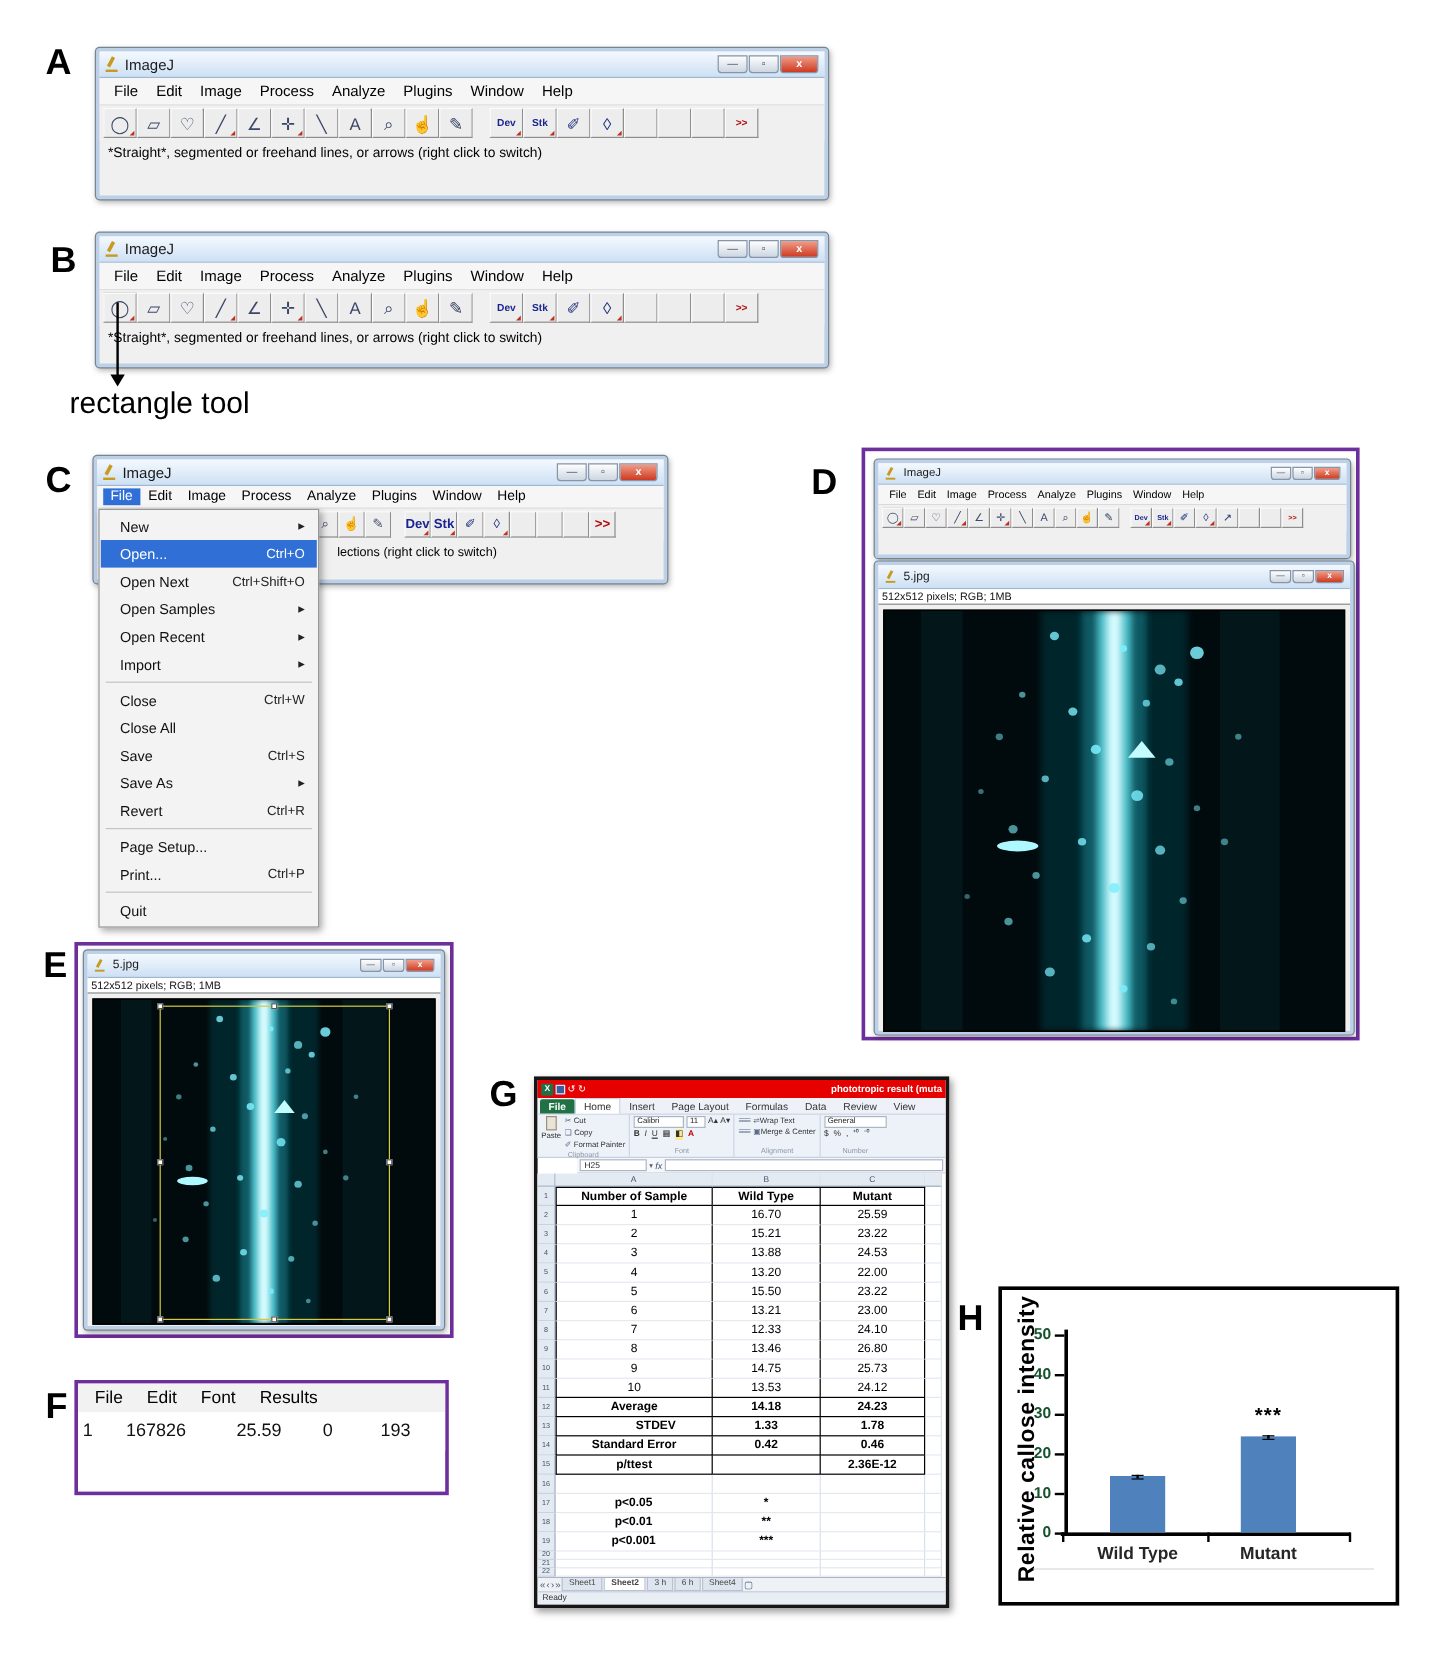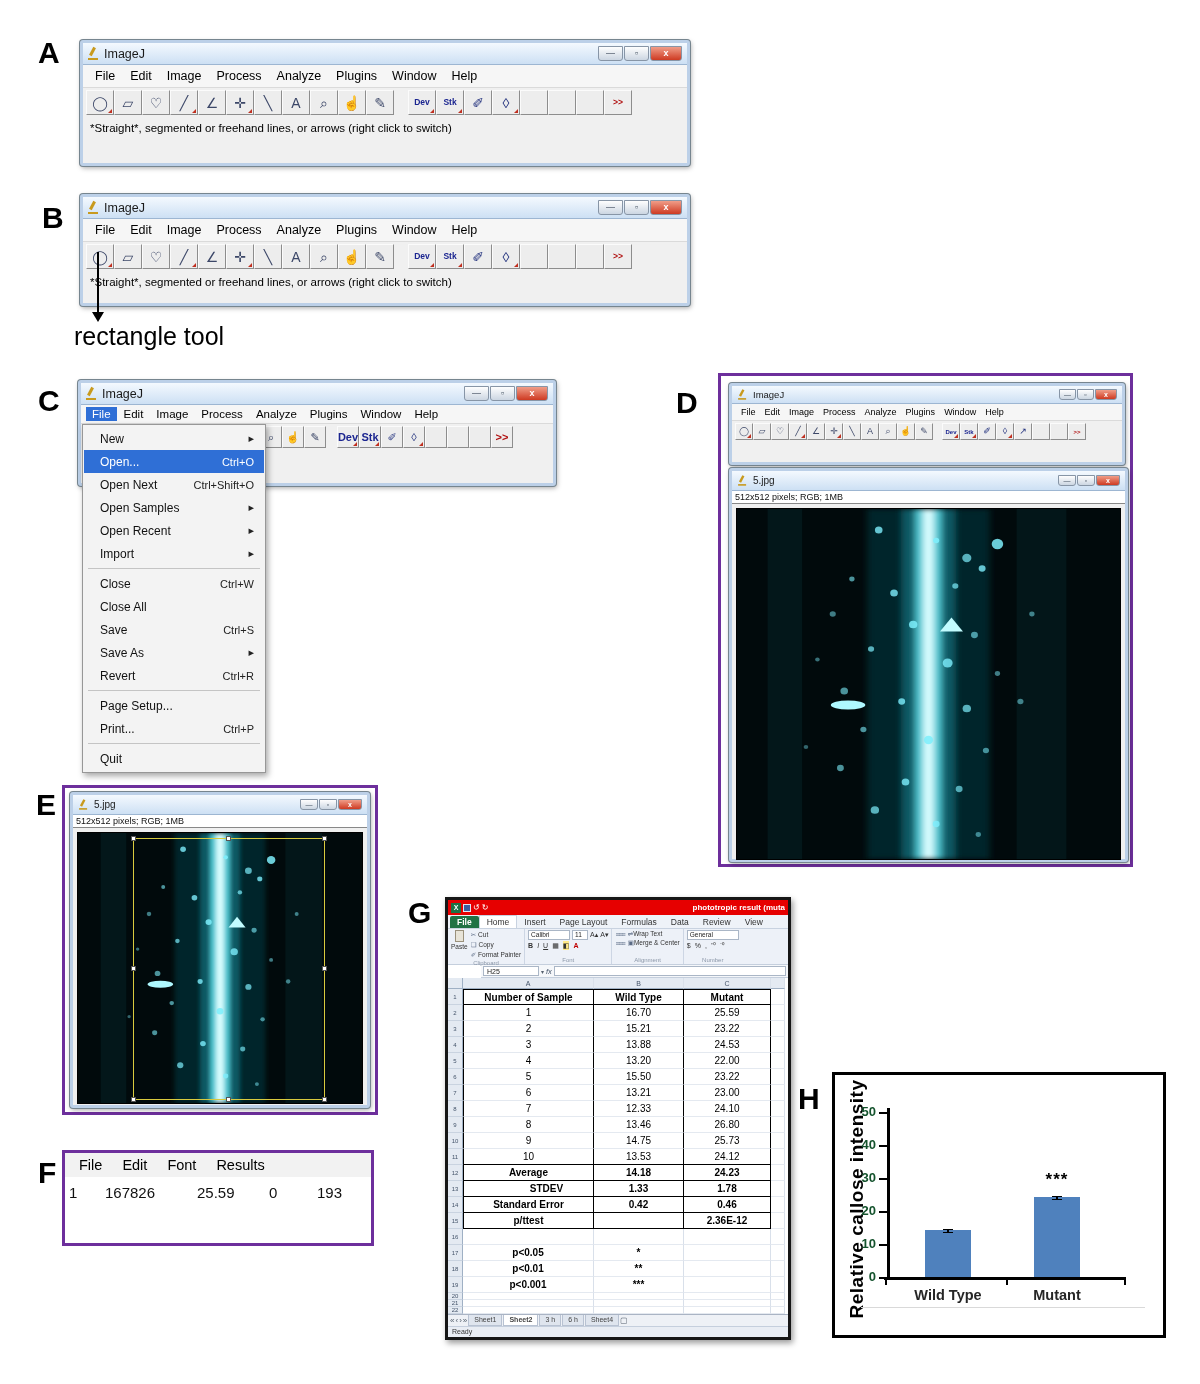--- a/index.html
+++ b/index.html
@@ -373,21 +373,21 @@
           <span class="g"></span>
         </span>
         <span class="tb txt">
           <span class="g" style="color: rgb(176, 16, 16); font-weight: bold;">&gt;&gt;</span>
         </span>
       </div>
     <div class="status">*Straight*, segmented or freehand lines, or arrows (right click to switch)</div>
   </div>
   <div class="arrow-line" style="left:97px;top:252px;height:62px"></div>
   <div class="arrow-head" style="left:92px;top:312px"></div>
-  <div class="callout" style="left:74px;top:322px">rectangle tool</div>
+  <div class="callout" style="left:58px;top:322px">rectangle tool</div>
 
   <div class="plabel" style="left:38px;top:386px">C</div>
   <div class="ij md" style="left:78px;top:380px;width:478px;height:106px">
     <div class="tbar">
       <span class="mic"></span>
       <span class="ttl">ImageJ</span>
       <span class="cap">
         <span class="cb">—</span>
         <span class="cb">▫</span>
         <span class="cb close">x</span>
@@ -468,20 +468,21 @@
         <span class="tb">
           <span class="g"></span>
         </span>
         <span class="tb">
           <span class="g"></span>
         </span>
         <span class="tb txt">
           <span class="g" style="color: rgb(176, 16, 16); font-weight: bold;">&gt;&gt;</span>
         </span>
       </div>
+    <div class="status" style="padding-left:200px">lections (right click to switch)</div>
   </div>
   <div class="fmenu" style="left:82px;top:424px">
       <div class="fm-item">
         <span class="fl">New</span>
         <span class="fr">▸</span>
       </div>
       <div class="fm-item hl">
         <span class="fl">Open...</span>
         <span class="fr">Ctrl+O</span>
       </div>

